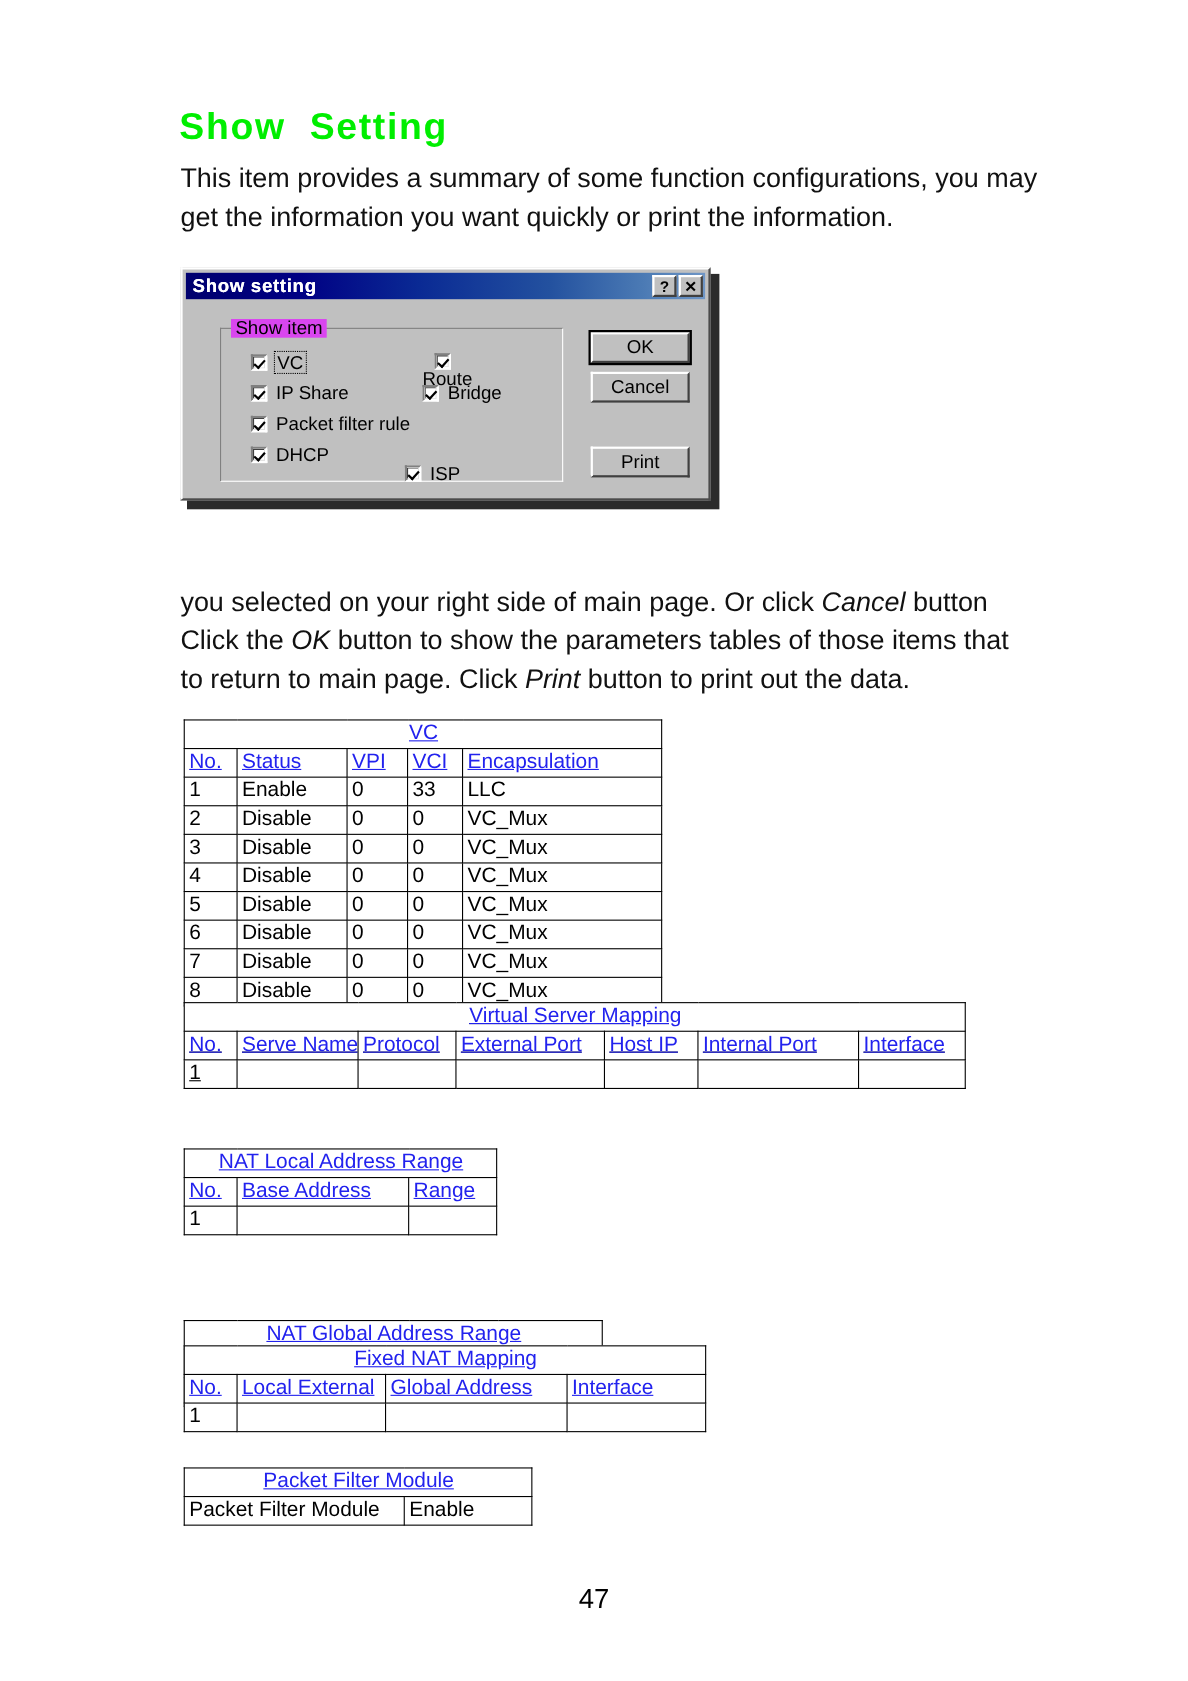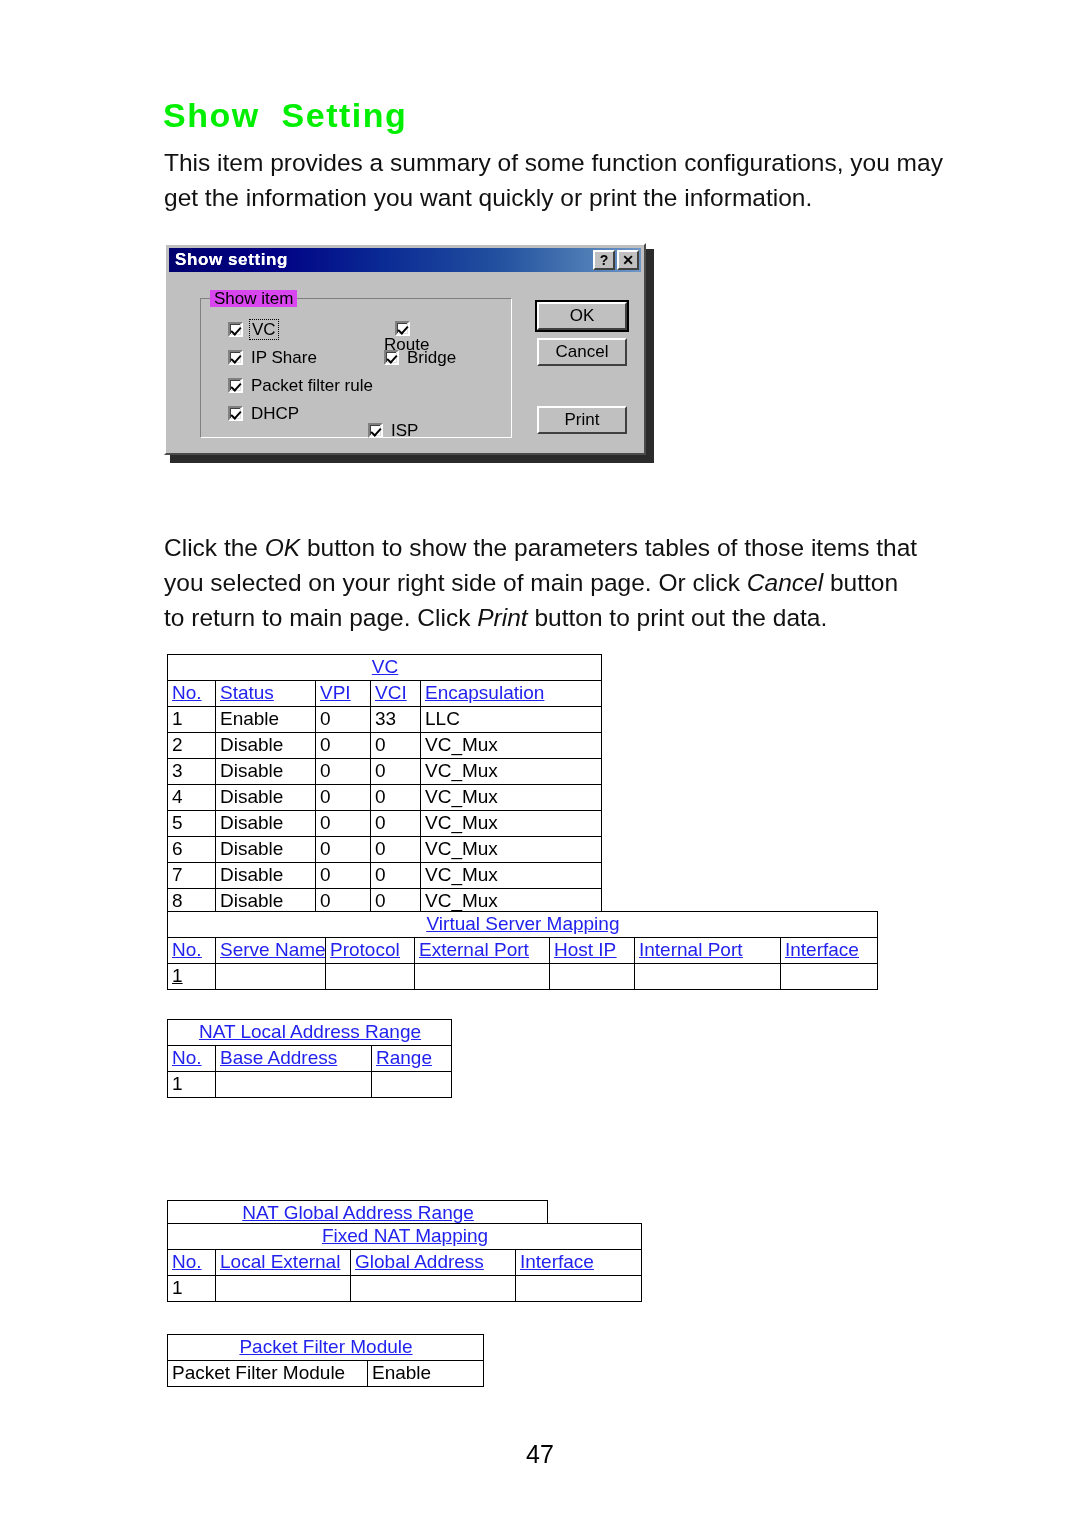--- a/index.html
+++ b/index.html
@@ -306,22 +306,22 @@
       </div>
 
       <div class="btn default" style="left:371px; top:57px; width:90px; height:28px;">OK</div>
       <div class="btn" style="left:371px; top:93px; width:90px; height:28px;">Cancel</div>
       <div class="btn" style="left:371px; top:161px; width:90px; height:28px;">Print</div>
 
     </div>
   </div>
 
   <div class="para after">
+    <span class="justline"><span>you selected on your right side of main page.  Or click </span><em>Cancel</em><span> button</span></span>
     <span class="justline"><span>Click the </span><em>OK</em><span> button to show the parameters tables of those items that</span></span>
-    <span class="justline"><span>you selected on your right side of main page.  Or click </span><em>Cancel</em><span> button</span></span>
     <span class="justline"><span>to return to main page.  Click </span><em>Print</em><span> button to print out the data.</span></span>
   </div>
 
   <table class="dtable" id="tbl-vc" style="left:167px; top:654px; width:434px;">
     <colgroup>
       <col style="width:48px">
         <col style="width:100px">
         <col style="width:55px">
         <col style="width:50px">
         <col style="width:181px">
@@ -424,21 +424,21 @@
           <td></td>
           <td></td>
           <td></td>
           <td></td>
           <td></td>
           <td></td>
         </tr>
       </tbody>
   </table>
 
-  <table class="dtable" id="tbl-nlar" style="left:167px; top:1019px; width:284px;padding-left:44px;">
+  <table class="dtable" id="tbl-nlar" style="left:167px; top:1044px; width:284px;padding-left:44px;">
     <colgroup>
       <col style="width:48px">
         <col style="width:156px">
         <col style="width:80px">
     </colgroup>
     <tbody>
         <tr>
           <td class="tbl-title" colspan="3">NAT Local Address Range</td>
         </tr>
         <tr>

